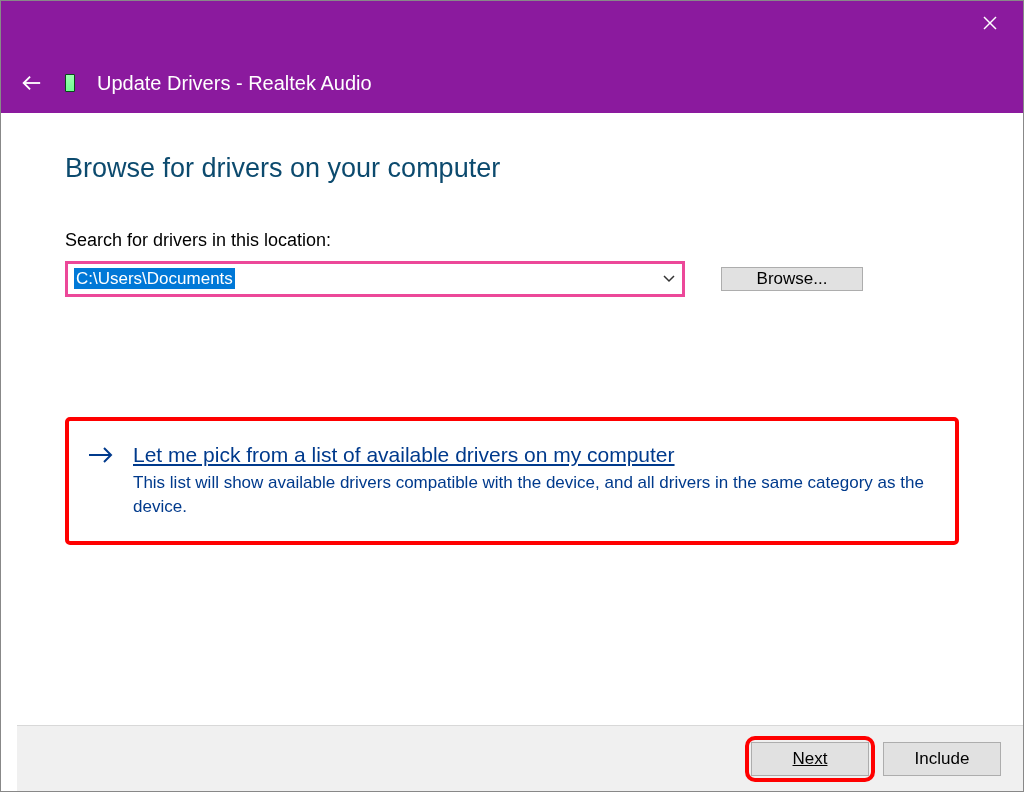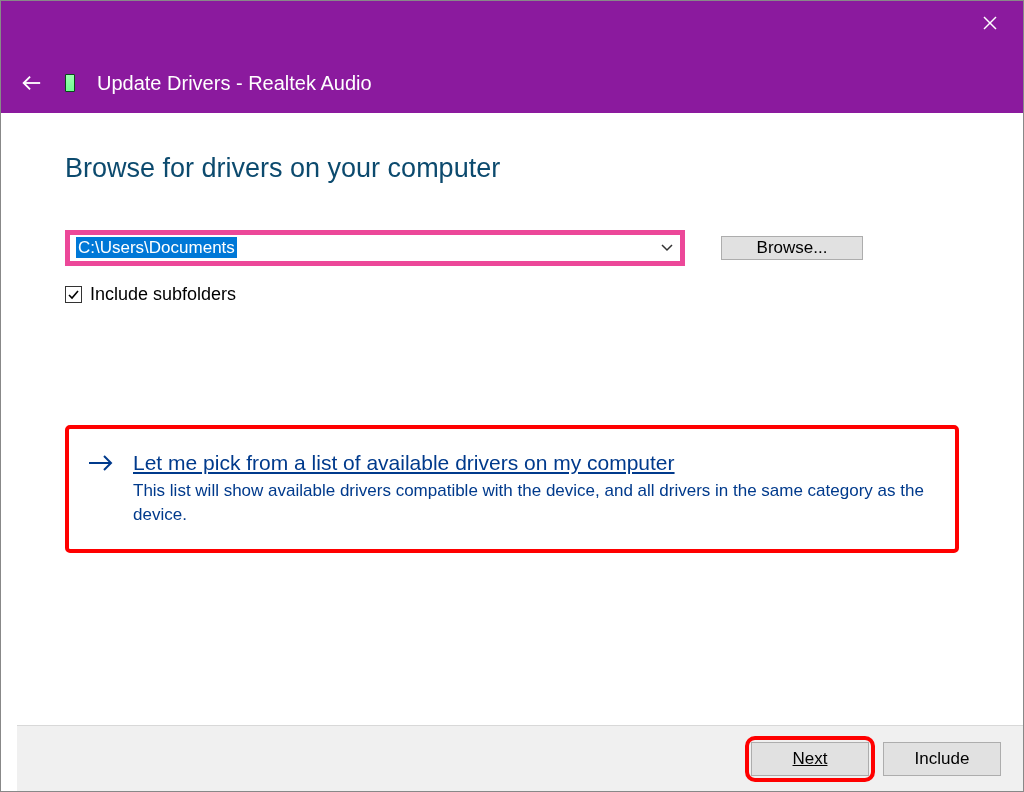--- a/index.html
+++ b/index.html
@@ -71,21 +71,21 @@
     }
     .path-row {
       display: flex;
       align-items: center;
       gap: 36px;
       margin-bottom: 18px;
     }
     .combo {
       width: 620px;
       height: 36px;
-      border: 5px solid #ec4899;
+      border: 3px solid #ec4899;
       display: flex;
       align-items: center;
       position: relative;
       background:#fff;
     }
     .combo-value {
       font-size: 17px;
       font-family: "Segoe UI", Tahoma, sans-serif;
       padding: 0 6px;
       line-height: 30px;
@@ -198,39 +198,32 @@
         </svg>
     </div>
     <div class="device-icon"></div>
     <div class="title-text">Update Drivers - Realtek Audio</div>
   </div>
 </div>
 
 <div class="content">
   <div class="heading">Browse for drivers on your computer</div>
 
+  <div class="field-label">Search for drivers in this location:</div>
 
   <div class="path-row">
     <div class="combo">
       <div class="combo-value"><span class="hl">C:\Users\Documents</span></div>
       <svg class="combo-caret" width="14" height="10" viewBox="0 0 14 10">
           <polyline points="2,2 7,7 12,2" fill="none" stroke="#333" stroke-width="1.5"></polyline>
         </svg>
     </div>
     <button class="browse-btn">Browse...</button>
   </div>
 
-  <div class="checkbox-row">
-    <div class="checkbox">
-      <svg viewBox="0 0 13 13">
-          <polyline points="2,7 5,10 11,3" fill="none" stroke="#000" stroke-width="1.6"></polyline>
-        </svg>
-    </div>
-    <span>Include subfolders</span>
-  </div>
 
   <div class="option-box">
     <div class="option-arrow">
       <svg width="28" height="20" viewBox="0 0 28 20">
           <line x1="2" y1="10" x2="24" y2="10" stroke="#003a8c" stroke-width="2"></line>
           <polyline points="17,3 24,10 17,17" fill="none" stroke="#003a8c" stroke-width="2"></polyline>
         </svg>
     </div>
     <div>
       <div class="option-title">Let me pick from a list of available drivers on my computer</div>

